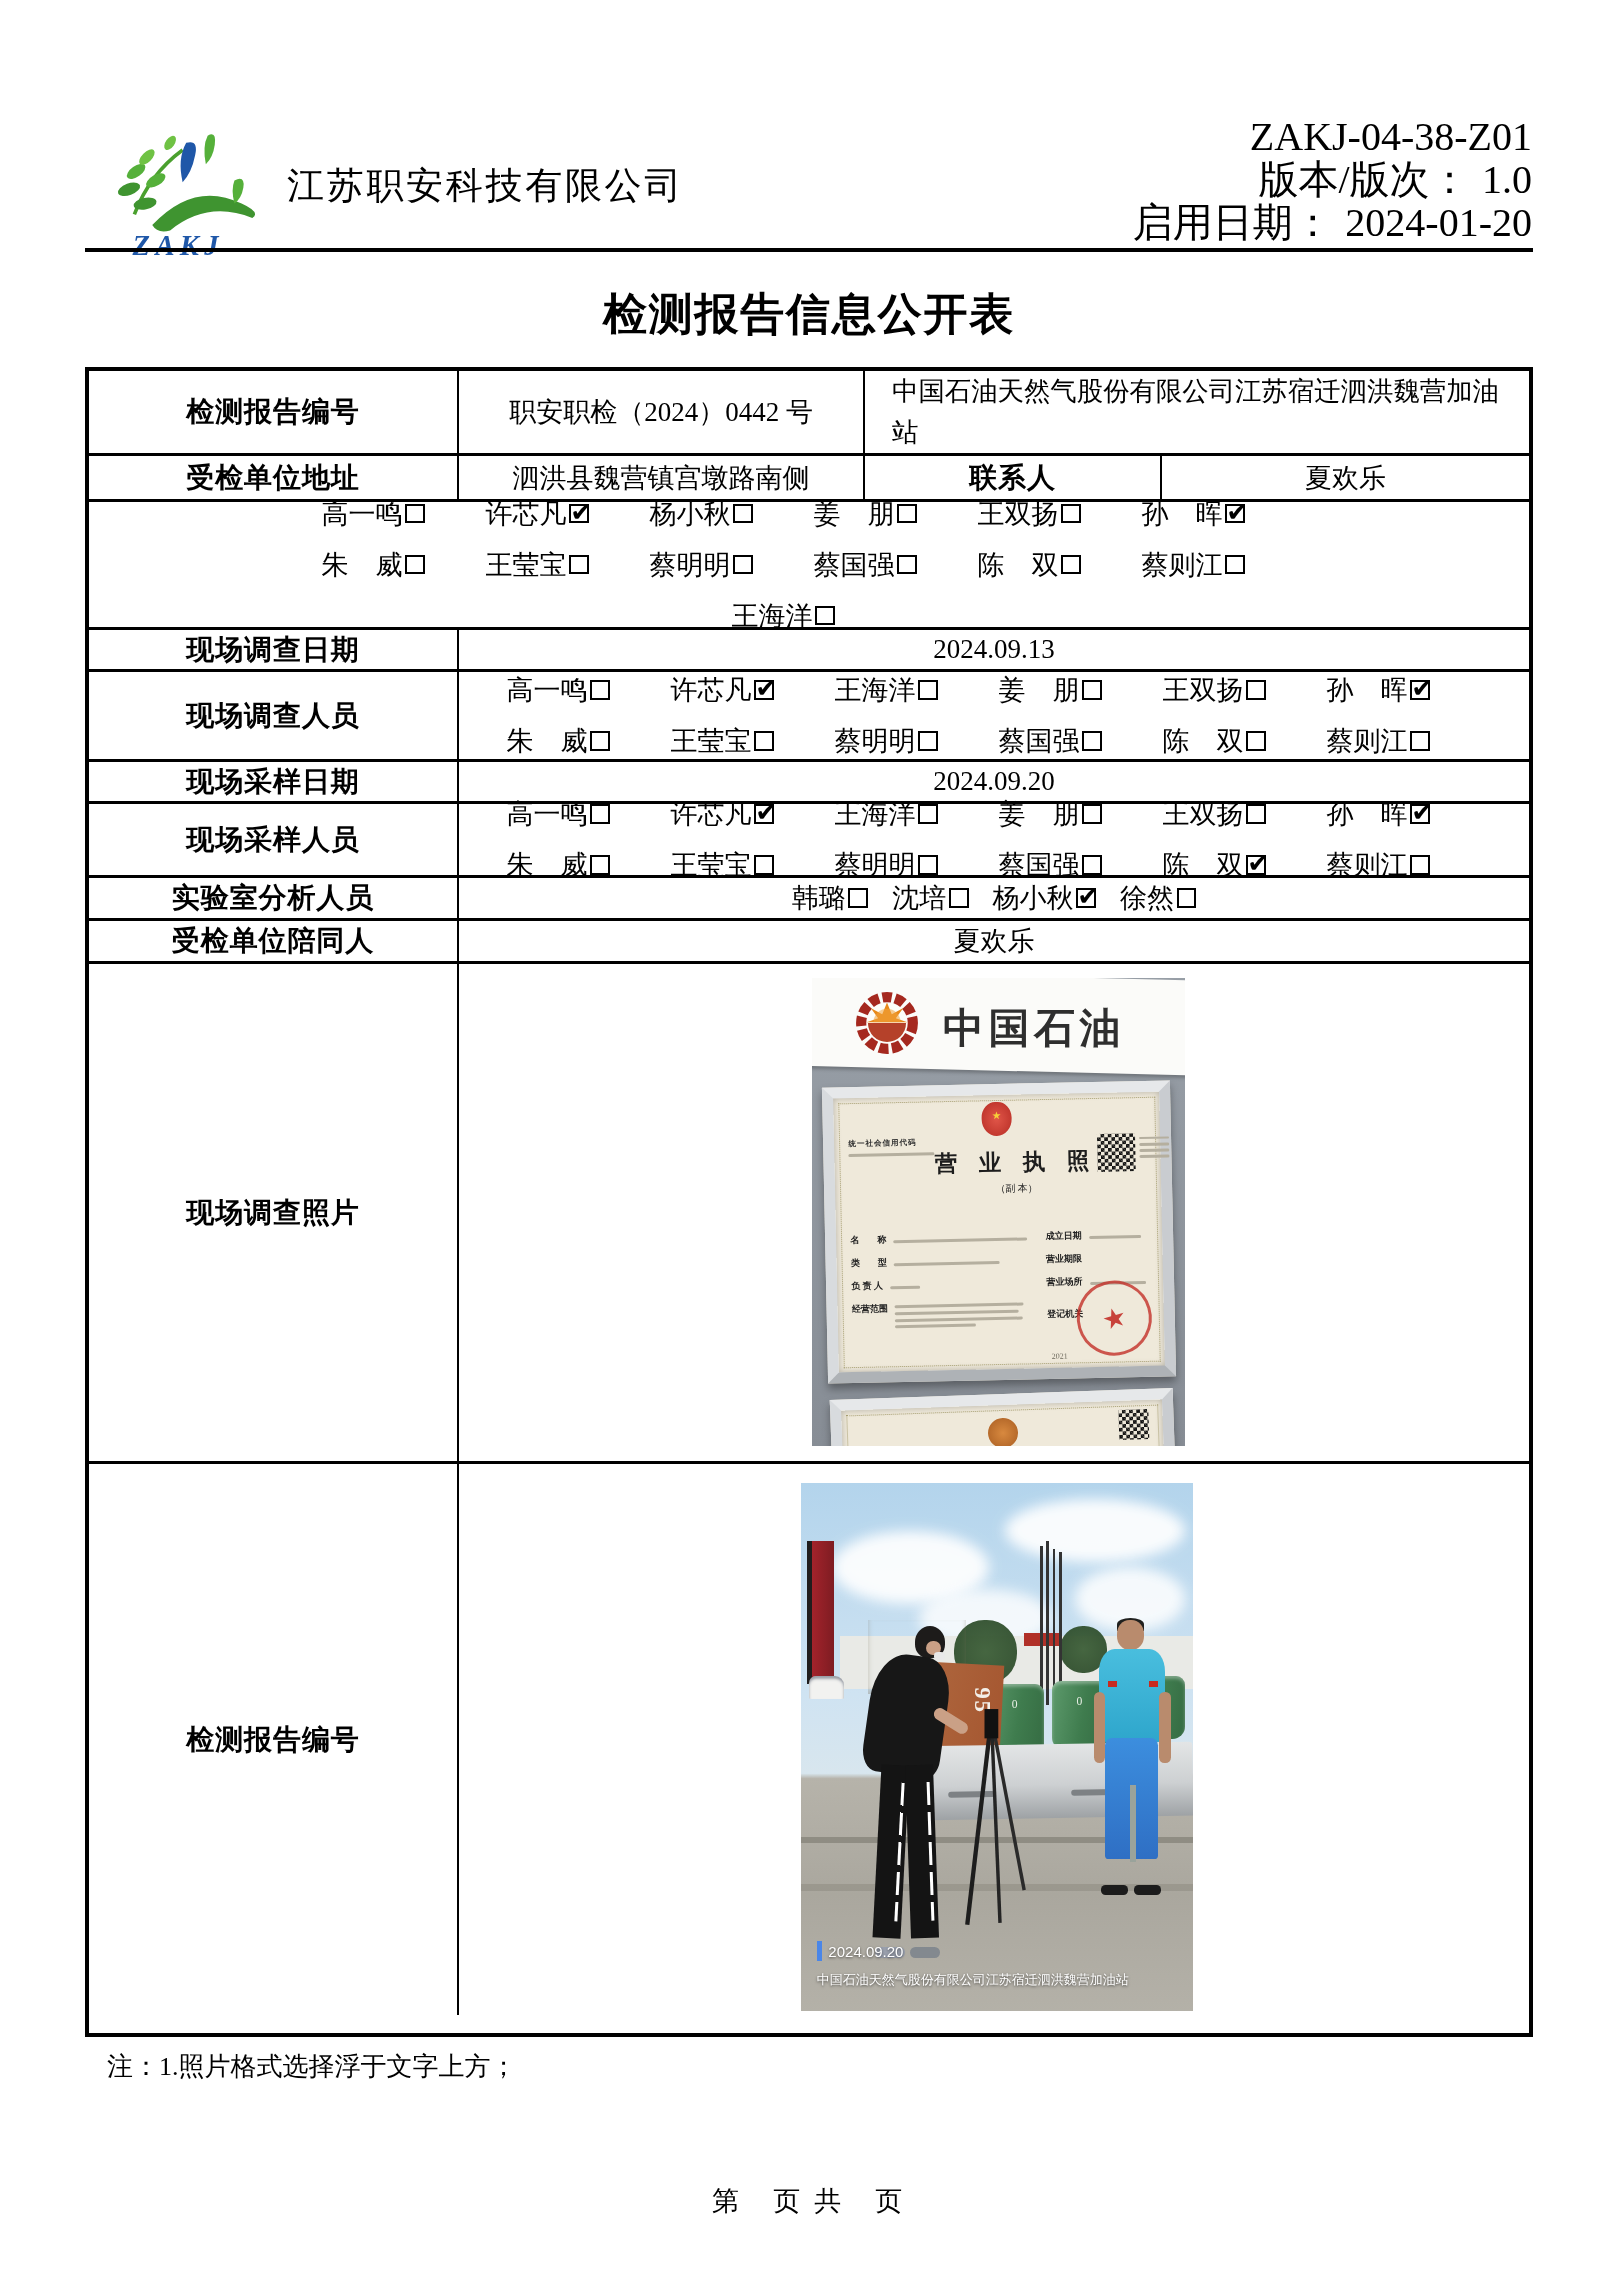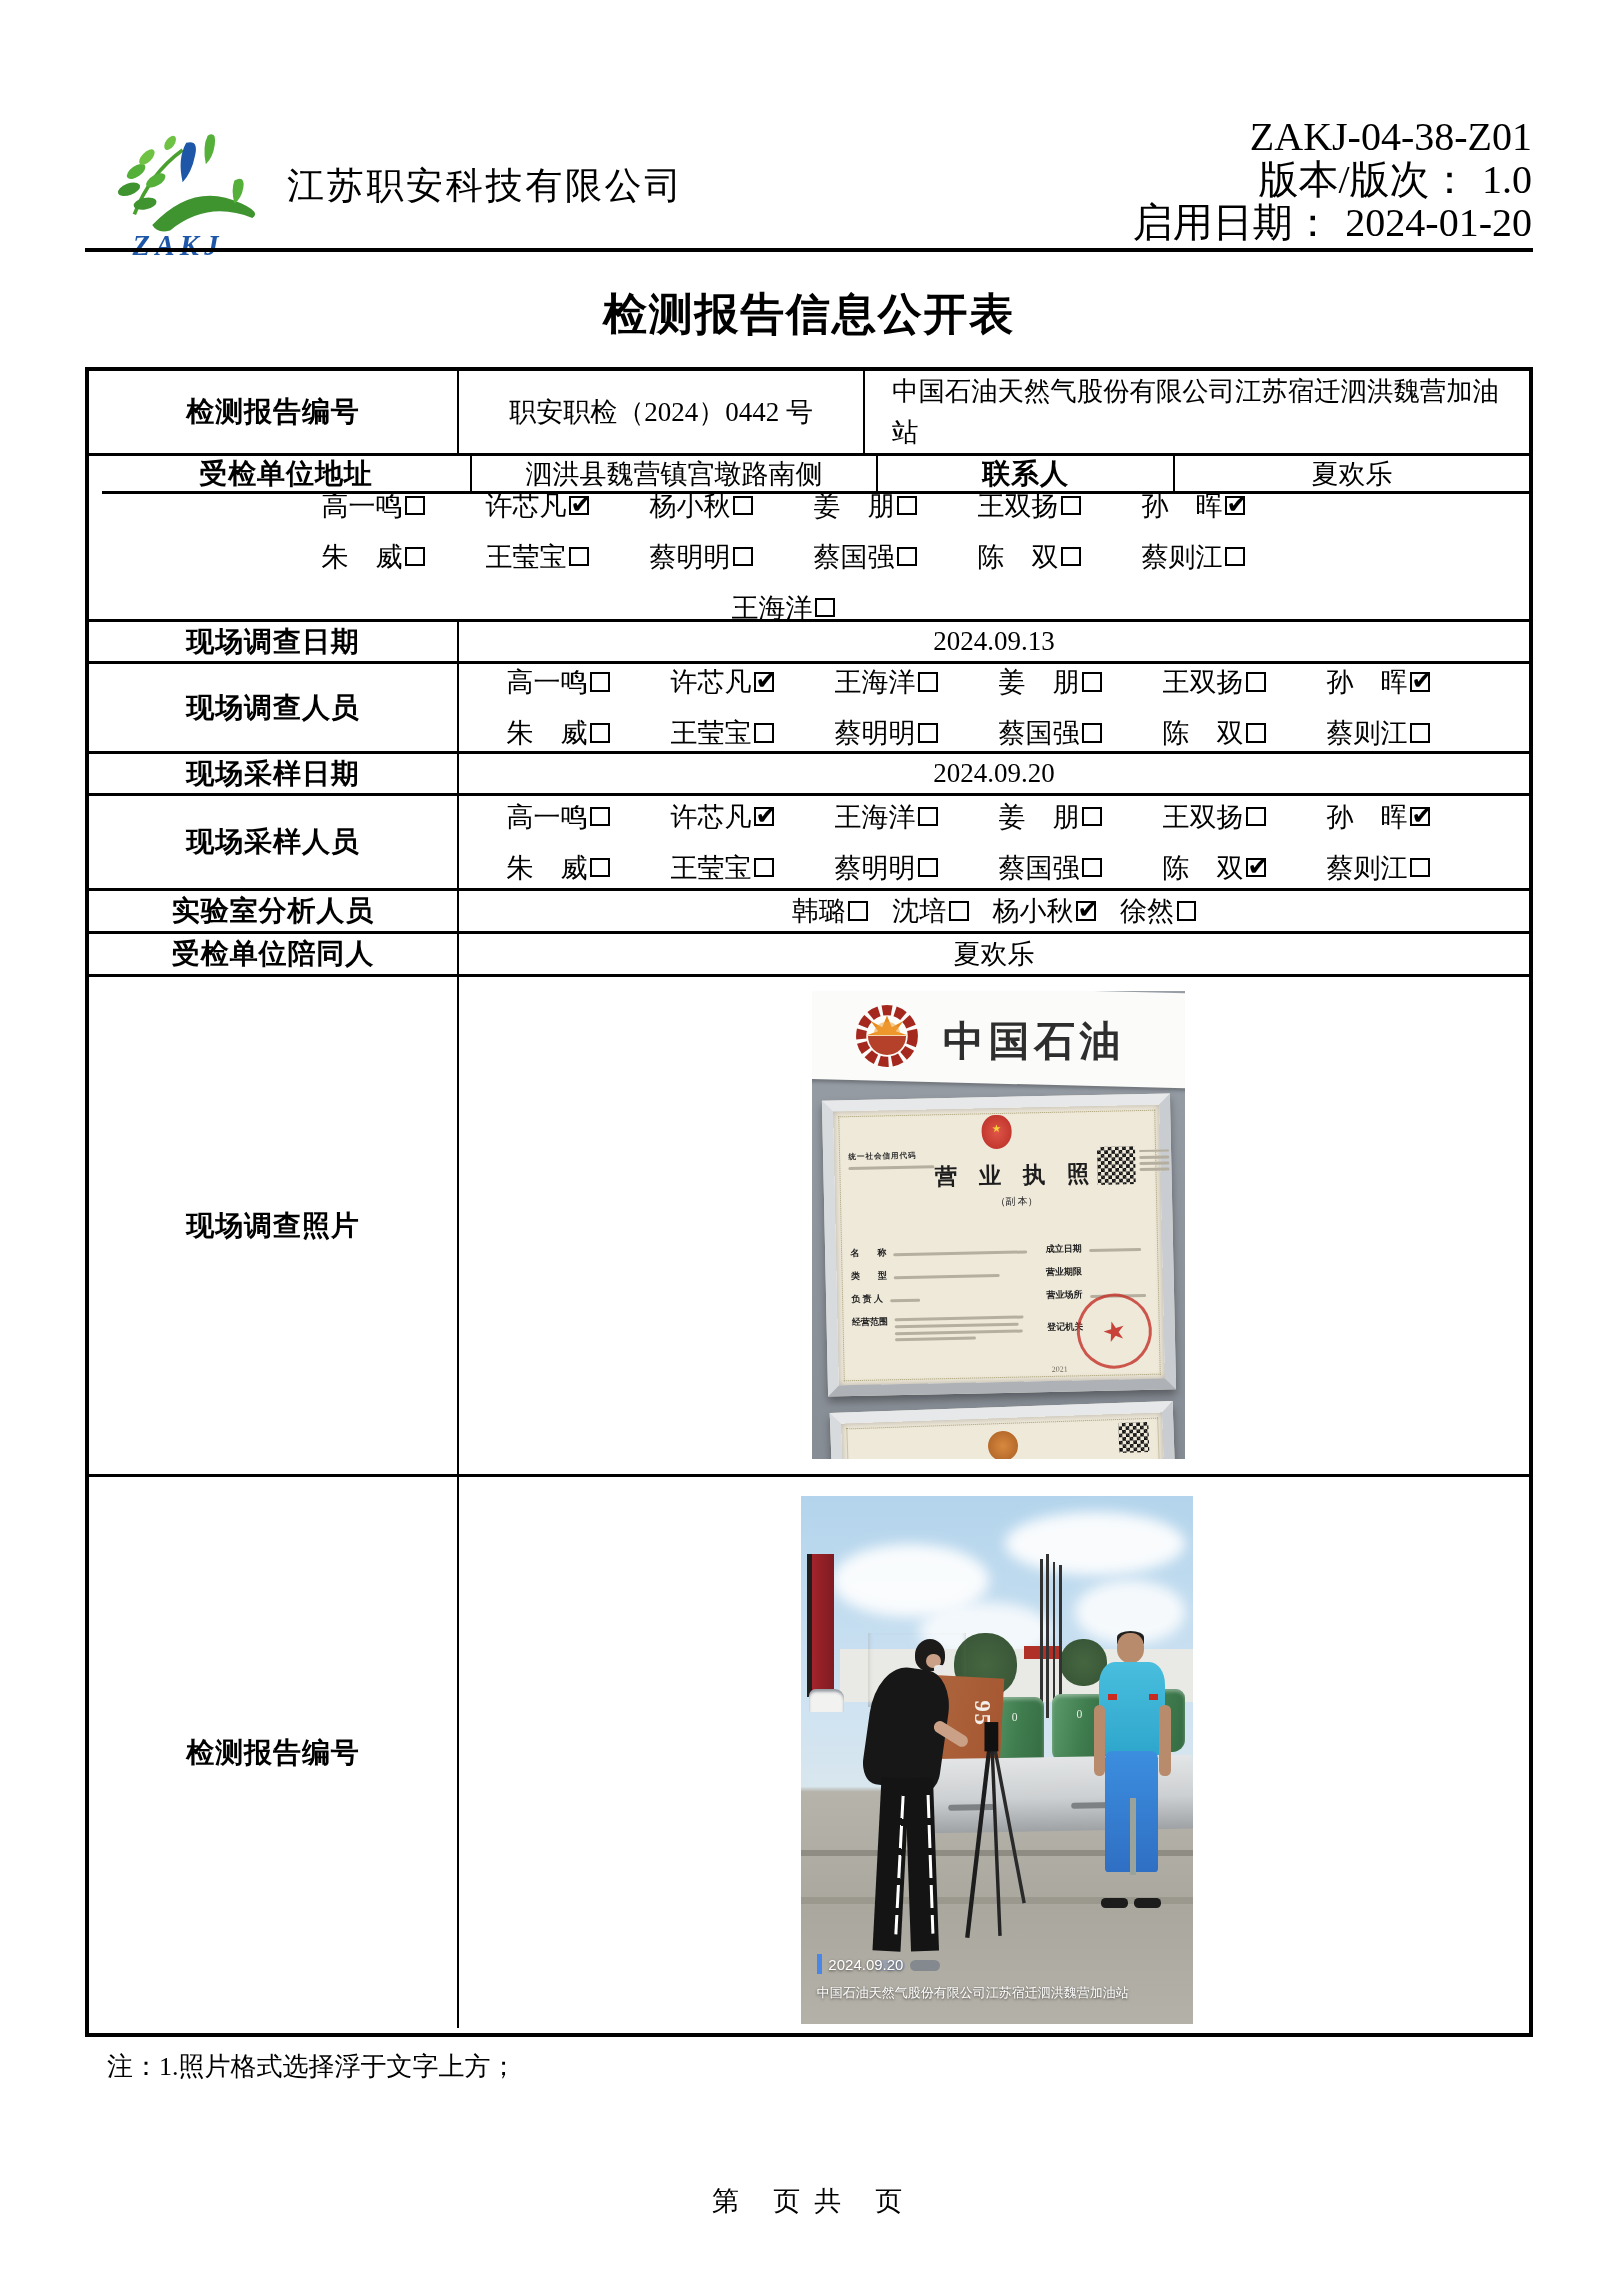--- a/index.html
+++ b/index.html
@@ -45,23 +45,23 @@
     justify-content:center; text-align:center;
     font-weight:bold; font-size:28px; letter-spacing:0.9px;
   }
   .val{ font-size:27px; }
   .ctr{ justify-content:center; text-align:center; }
   .w1{ width:370px; flex:none; }
   .w2{ width:406px; flex:none; }
   .w3{ width:297px; flex:none; }
   .w4{ flex:1; }
   .wc{ flex:1; }
-  .r1{ height:85px; }  .r2{ height:38px;margin-left:13px; }  .r3{ height:128px; }
+  .r1{ height:85px; }  .r2{ height:46px; }  .r3{ height:128px; }
   .r4{ height:42px; }  .r5{ height:90px; } .r6{ height:42px; }
-  .r7{ height:95px; } .r8{ height:43px; }  .r9{ height:43px; }
+  .r7{ height:74px; } .r8{ height:43px; }  .r9{ height:43px; }
   .r10{ height:500px; } .r11{ height:551px; }
   .unitname{ padding:0 27px; line-height:41px; font-size:26.4px; }
 
   
   .names{ flex-direction:column; justify-content:center; align-items:center;
           gap:15px; padding-left:9px; font-size:27px; }
   .name-line{ display:flex; }
   .name-item{ width:164px; display:flex; align-items:center; flex:none; }
   .nm{ white-space:pre; }
   .cb{

